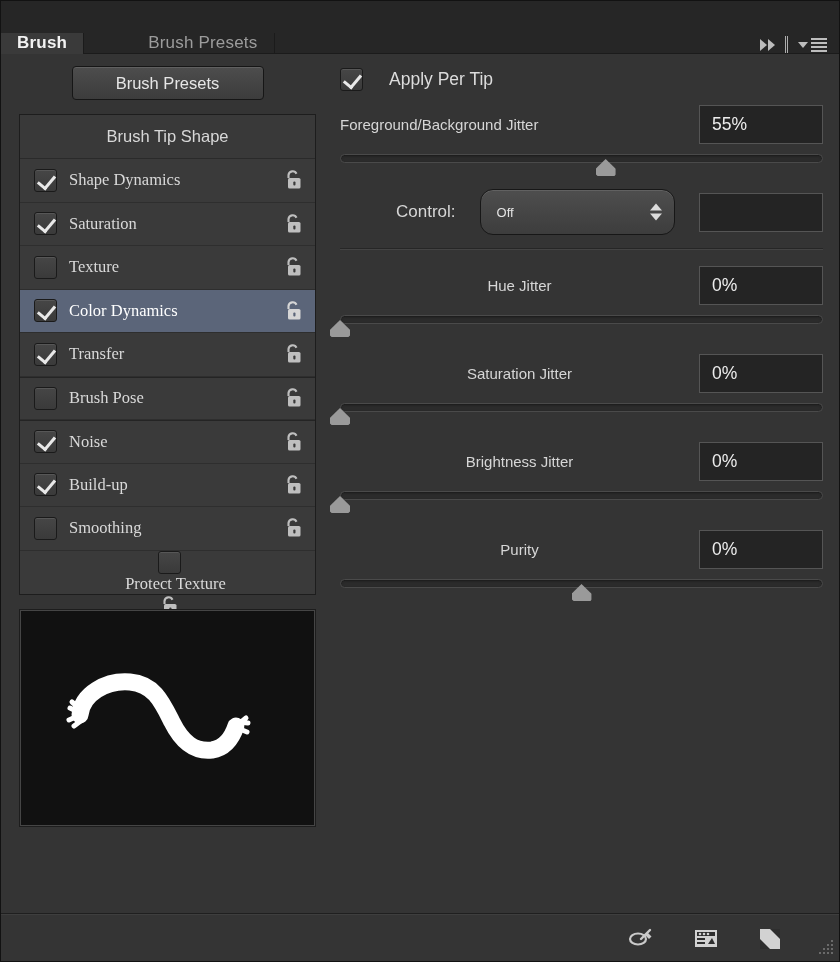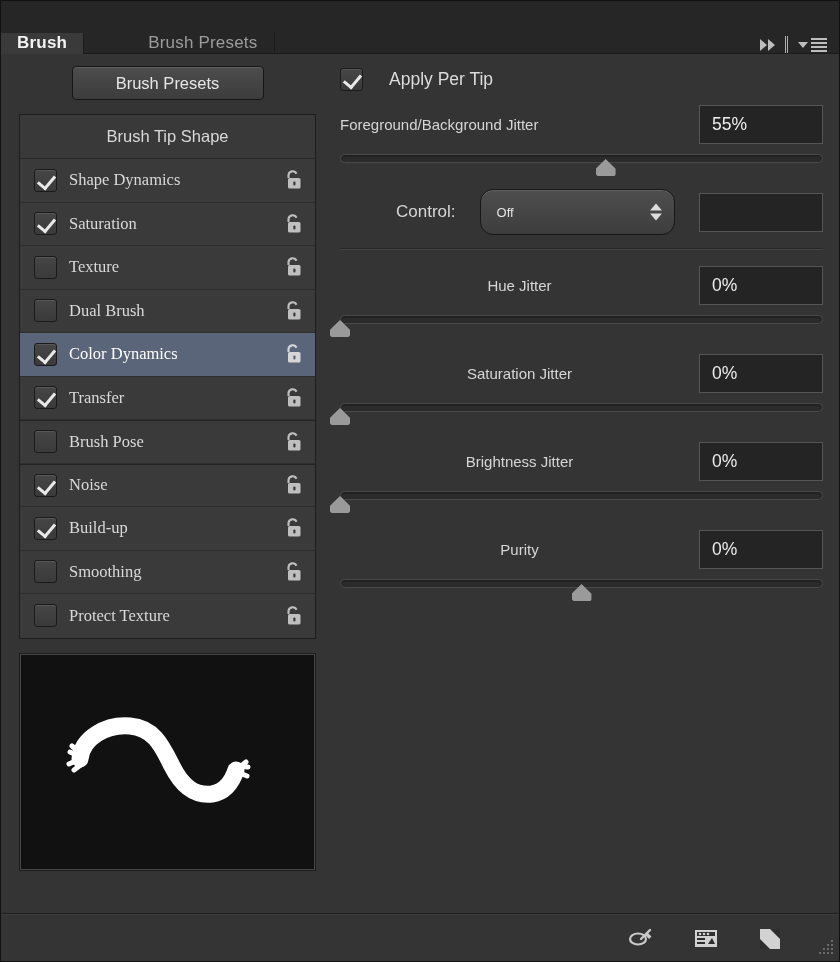--- a/index.html
+++ b/index.html
@@ -138,21 +138,21 @@
   .list-row {
     height: 43.5px;
     display: flex;
     align-items: center;
     padding: 0 10px 0 14px;
     border-bottom: 1px solid #2e2e2e;
     background: #3a3a3a;
     position: relative;
     font-family: Liberation Serif, serif;
   }
-  .list-row:last-child { border-bottom: none; }
+  .list-row:last-child { border-bottom: none; flex-direction: column; }
   .list-row.sep-top { border-top: 1px solid #242424; }
   .list-row.selected { background: #5b6579; }
   .list-row .label {
     flex: 1 1 auto;
     color: #d9d9d9;
     font-size: 16.5px;
     margin-left: 12px;
     white-space: nowrap;
   }
   .list-row.selected .label { color: #ffffff; }
@@ -405,31 +405,20 @@
           <span class="label">Texture</span>
           <span class="lock">
             <svg viewBox="0 0 22 24" width="22" height="24">
               <path d="M5.5 10 V7 a4.2 4.2 0 0 1 8 -1.2" fill="none" stroke="#bfbfbf" stroke-width="2.1"></path>
               <rect x="5" y="10" width="12.5" height="10.5" rx="1.6" fill="#bfbfbf"></rect>
               <rect x="10.3" y="13.4" width="2.2" height="4" rx="1" fill="#3a3a3a"></rect>
             </svg>
           </span>
         </div>
 
-        <div class="list-row">
-          <span class="cb"></span>
-          <span class="label">Dual Brush</span>
-          <span class="lock">
-            <svg viewBox="0 0 22 24" width="22" height="24">
-              <path d="M5.5 10 V7 a4.2 4.2 0 0 1 8 -1.2" fill="none" stroke="#bfbfbf" stroke-width="2.1"></path>
-              <rect x="5" y="10" width="12.5" height="10.5" rx="1.6" fill="#bfbfbf"></rect>
-              <rect x="10.3" y="13.4" width="2.2" height="4" rx="1" fill="#3a3a3a"></rect>
-            </svg>
-          </span>
-        </div>
 
         <div class="list-row selected">
           <span class="cb checked"></span>
           <span class="label">Color Dynamics</span>
           <span class="lock">
             <svg viewBox="0 0 22 24" width="22" height="24">
               <path d="M5.5 10 V7 a4.2 4.2 0 0 1 8 -1.2" fill="none" stroke="#d6d6d6" stroke-width="2.1"></path>
               <rect x="5" y="10" width="12.5" height="10.5" rx="1.6" fill="#d6d6d6"></rect>
               <rect x="10.3" y="13.4" width="2.2" height="4" rx="1" fill="#5b6579"></rect>
             </svg>

